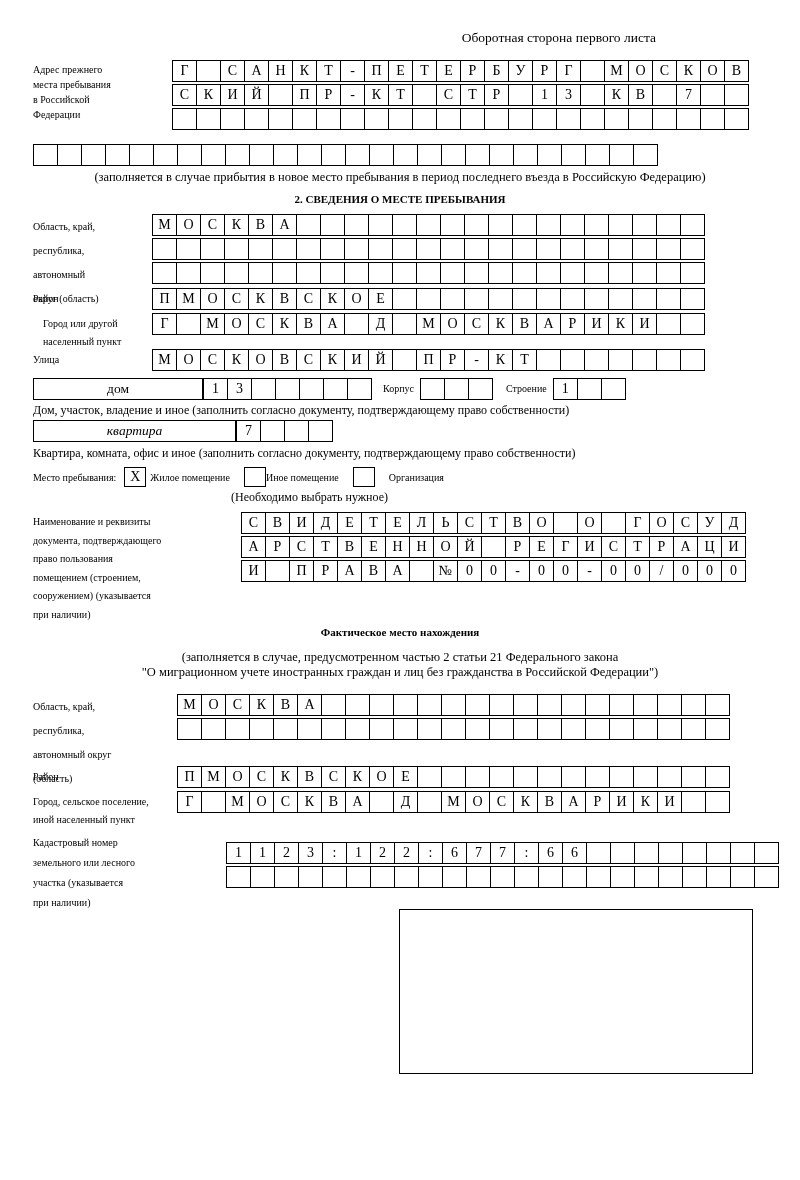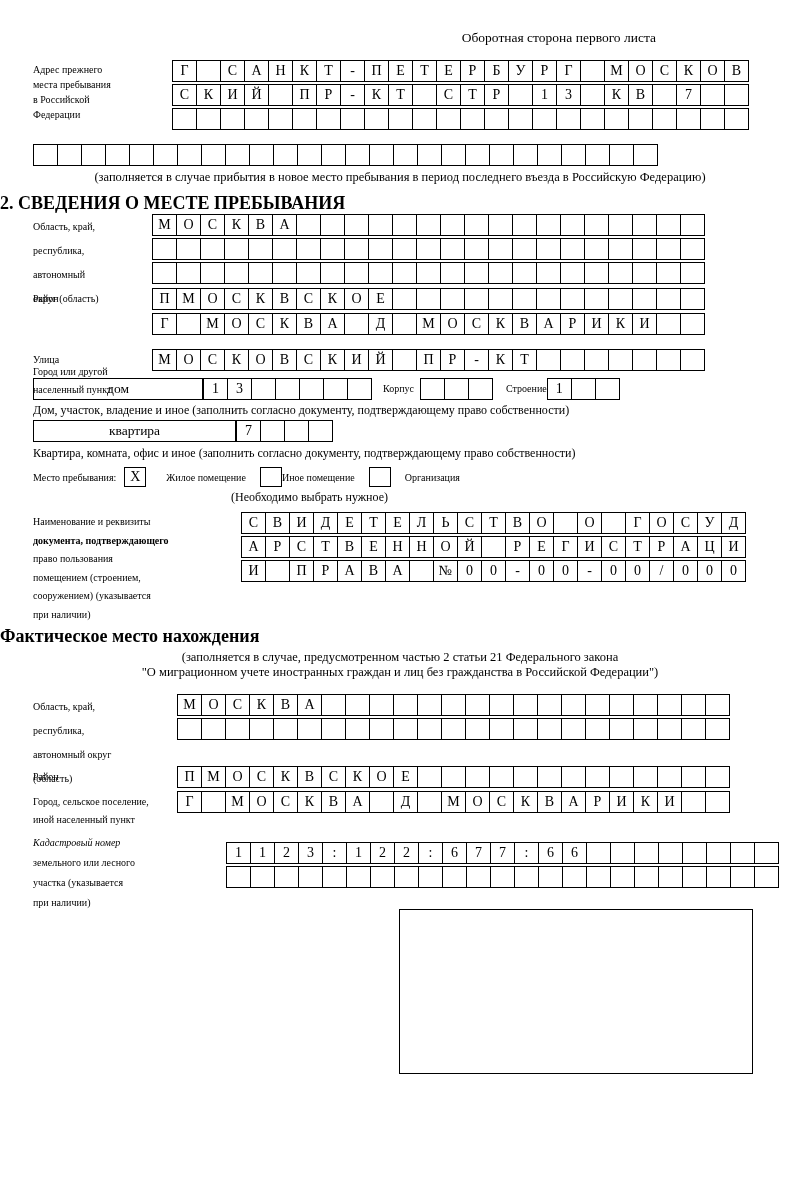--- a/index.html
+++ b/index.html
@@ -45,22 +45,23 @@
     font-family: "Liberation Serif", serif;
     background: #fff;
   }
   .cells-row {
     margin-bottom: 2px;
   }
   .small {
     font-size: 12px;
   }
   .sec-title {
+    text-align: center;
     font-weight: bold;
-    font-size: 18px;
+    font-size: 11px;
     margin: 2px 0 4px 0;
   }
   .note {
     text-align: center;
     font-size: 12.5px;
   }
   .abs {
     position: absolute;
   }
   .boxline {
@@ -333,21 +334,21 @@
         <div class="cell"></div>
         <div class="cell"></div>
         <div class="cell"></div>
         <div class="cell"></div>
         <div class="cell"></div>
         <div class="cell"></div>
         <div class="cell"></div>
       </div>
     </div>
 
-  <div class="abs" style="left:33px; top:315px; width:150px;margin-top:48px;">
+  <div class="abs" style="left:43px; top:315px; width:150px;">
     <div class="lbl" style="line-height:18px;">Город или другой</div>
     <div class="lbl" style="line-height:18px;">населенный пункт</div>
   </div>
   <div class="abs" id="s2-city" style="left:152px; top:313px;">
       <div class="cells cells-row">
         <div class="cell">Г</div>
         <div class="cell"></div>
         <div class="cell">М</div>
         <div class="cell">О</div>
         <div class="cell">С</div>
@@ -414,65 +415,65 @@
           <div class="cell"></div>
           <div class="cell"></div>
           <div class="cell"></div>
         </div>
       <div class="lbl" style="margin:0 6px 0 12px; line-height:22px;">Корпус</div>
       <div class="cells" id="korpus-cells">
           <div class="cell"></div>
           <div class="cell"></div>
           <div class="cell"></div>
         </div>
-      <div class="lbl" style="margin:0 0 0 14px; line-height:22px;">Строение</div>
+      <div class="lbl" style="margin:0 6px 0 14px; line-height:22px;">Строение</div>
       <div class="cells" id="stroenie-cells">
           <div class="cell">1</div>
           <div class="cell"></div>
           <div class="cell"></div>
         </div>
     </div>
   </div>
   <div class="abs" style="left:33px; top:403px;">
     <div class="small">Дом, участок, владение и иное (заполнить согласно документу, подтверждающему право собственности)</div>
   </div>
 
   <div class="abs" style="left:33px; top:420px;">
     <div style="display:flex;">
-      <div class="boxline" style="width:203px;">квартира</div>
+      <div class="boxline" style="width:203px;font-style:italic;">квартира</div>
       <div class="cells" id="flat-cells">
           <div class="cell">7</div>
           <div class="cell"></div>
           <div class="cell"></div>
           <div class="cell"></div>
         </div>
     </div>
   </div>
   <div class="abs" style="left:33px; top:446px;">
     <div class="small">Квартира, комната, офис и иное (заполнить согласно документу, подтверждающему право собственности)</div>
   </div>
 
   <div class="abs" style="left:33px; top:467px;">
     <div style="display:flex; align-items:center;">
       <span class="lbl">Место пребывания:</span>
       <span class="tickbox" style="margin-left:8px;">X</span>
-      <span class="lbl" style="margin-left:20px;">Жилое помещение</span>
+      <span class="lbl" style="margin-left:4px;">Жилое помещение</span>
       <span class="tickbox" style="margin-left:14px;"></span>
       <span class="lbl" style="">Иное помещение</span>
       <span class="tickbox" style="margin-left:14px;"></span>
       <span class="lbl" style="margin-left:14px;">Организация</span>
     </div>
   </div>
   <div class="abs" style="left:231px; top:490px;">
     <div class="small">(Необходимо выбрать нужное)</div>
   </div>
 
   <div class="abs" style="left:33px; top:513px; width:205px;">
     <div class="lbl" style="line-height:18.5px;">Наименование и реквизиты</div>
-    <div class="lbl" style="line-height:18.5px;font-weight:bold;">документа, подтверждающего</div>
+    <div class="lbl" style="line-height:18.5px;">документа, подтверждающего</div>
     <div class="lbl" style="line-height:18.5px;">право пользования</div>
     <div class="lbl" style="line-height:18.5px;">помещением (строением,</div>
     <div class="lbl" style="line-height:18.5px;">сооружением) (указывается</div>
     <div class="lbl" style="line-height:18.5px;">при наличии)</div>
   </div>
   <div class="abs" id="s2-doc" style="left:241px; top:512px;">
       <div class="cells cells-row">
         <div class="cell">С</div>
         <div class="cell">В</div>
         <div class="cell">И</div>
@@ -667,21 +668,21 @@
         <div class="cell">Р</div>
         <div class="cell">И</div>
         <div class="cell">К</div>
         <div class="cell">И</div>
         <div class="cell"></div>
         <div class="cell"></div>
       </div>
     </div>
 
   <div class="abs" style="left:33px; top:833px; width:160px;">
-    <div class="lbl" style="line-height:20px;font-style:italic;">Кадастровый номер</div>
+    <div class="lbl" style="line-height:20px;">Кадастровый номер</div>
     <div class="lbl" style="line-height:20px;">земельного или лесного</div>
     <div class="lbl" style="line-height:20px;">участка (указывается</div>
     <div class="lbl" style="line-height:20px;">при наличии)</div>
   </div>
   <div class="abs" id="s3-cad" style="left:226px; top:842px;">
       <div class="cells cells-row">
         <div class="cell">1</div>
         <div class="cell">1</div>
         <div class="cell">2</div>
         <div class="cell">3</div>

